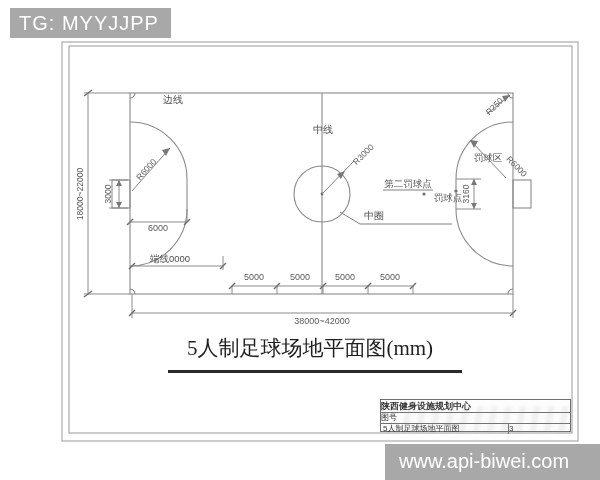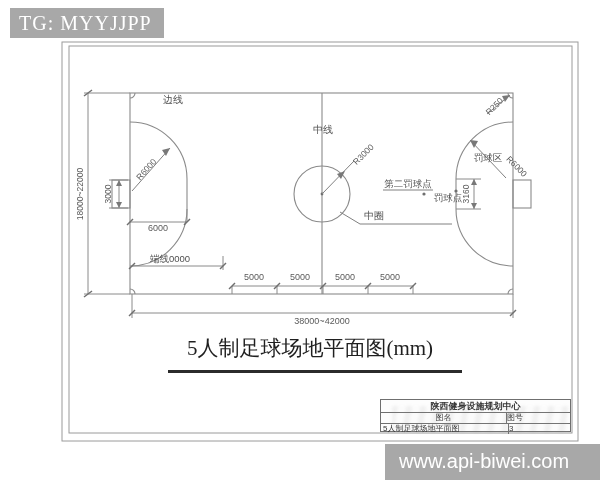--- a/index.html
+++ b/index.html
@@ -4,42 +4,41 @@
 <style>
   html,body{margin:0;padding:0;}
   body{
     width:600px;height:480px;position:relative;background:#ffffff;
     font-family:"Liberation Sans", sans-serif;overflow:hidden;
   }
   .badge{
     position:absolute;left:10px;top:8px;height:30px;line-height:30px;
     padding:0 12px 0 9px;background:#a8a8a8;color:#ffffff;font-size:20px;
     letter-spacing:1px;
-    font-family:Liberation Serif, serif;
   }
   .banner{
     position:absolute;left:385px;top:444px;width:215px;height:40px;line-height:34px;
     background:#a8a8a8;color:#ffffff;font-size:20px;padding-left:14px;box-sizing:border-box;
   }
   .sheet-svg{position:absolute;left:0;top:0;}
   .dim-text{fill:#5a5a5a;}
   .label-text{fill:#4f4f4f;}
   .drawing-title{
     position:absolute;left:150px;top:334px;width:320px;text-align:center;
     font-size:21px;font-weight:normal;color:#1f1f1f;font-family:"Liberation Serif", serif;
   }
   .title-underline{
     position:absolute;left:168px;top:370px;width:294px;height:3px;background:#2b2b2b;
   }
   .title-block{
     position:absolute;left:380px;top:399px;width:191px;height:33px;
     border:1px solid #6f6f6f;box-sizing:border-box;background:#fdfdfd;
     font-size:9px;color:#333;
   }
-  .tb-row1{height:12px;line-height:12px;text-align:center;font-weight:bold;
+  .tb-row1{height:12px;line-height:12px;font-weight:bold;
     border-bottom:1px solid #6f6f6f;font-size:9px;}
   .tb-row{display:flex;height:10px;line-height:9px;border-bottom:1px solid #6f6f6f;}
   .tb-row:last-child{border-bottom:none;}
   .tb-cell-l{width:125px;border-right:1px solid #6f6f6f;text-align:center;font-size:8px;}
   .tb-cell-r{flex:1;text-align:left;font-size:8px;}
   .tb-name{ text-align:left;padding-left:2px;}
   .watermark{
     position:absolute;left:392px;top:406px;width:176px;height:26px;
     background:repeating-linear-gradient(100deg,rgba(150,150,150,.35) 0 6px,rgba(220,220,220,.15) 6px 14px);
     opacity:.35;filter:blur(1.5px);pointer-events:none;
@@ -167,21 +166,20 @@
     </text>
   </g>
 </svg>
 
 <div class="drawing-title">5人制足球场地平面图(mm)</div>
 <div class="title-underline"></div>
 
 <div class="title-block">
   <div class="tb-row1">陕西健身设施规划中心</div>
   <div class="tb-row">
-    <div class="tb-cell-l">图名</div>
     <div class="tb-cell-r">图号</div>
   </div>
   <div class="tb-row">
     <div class="tb-cell-l tb-name">5人制足球场地平面图</div>
     <div class="tb-cell-r">3</div>
   </div>
 </div>
 
 <div class="watermark"></div>
 

